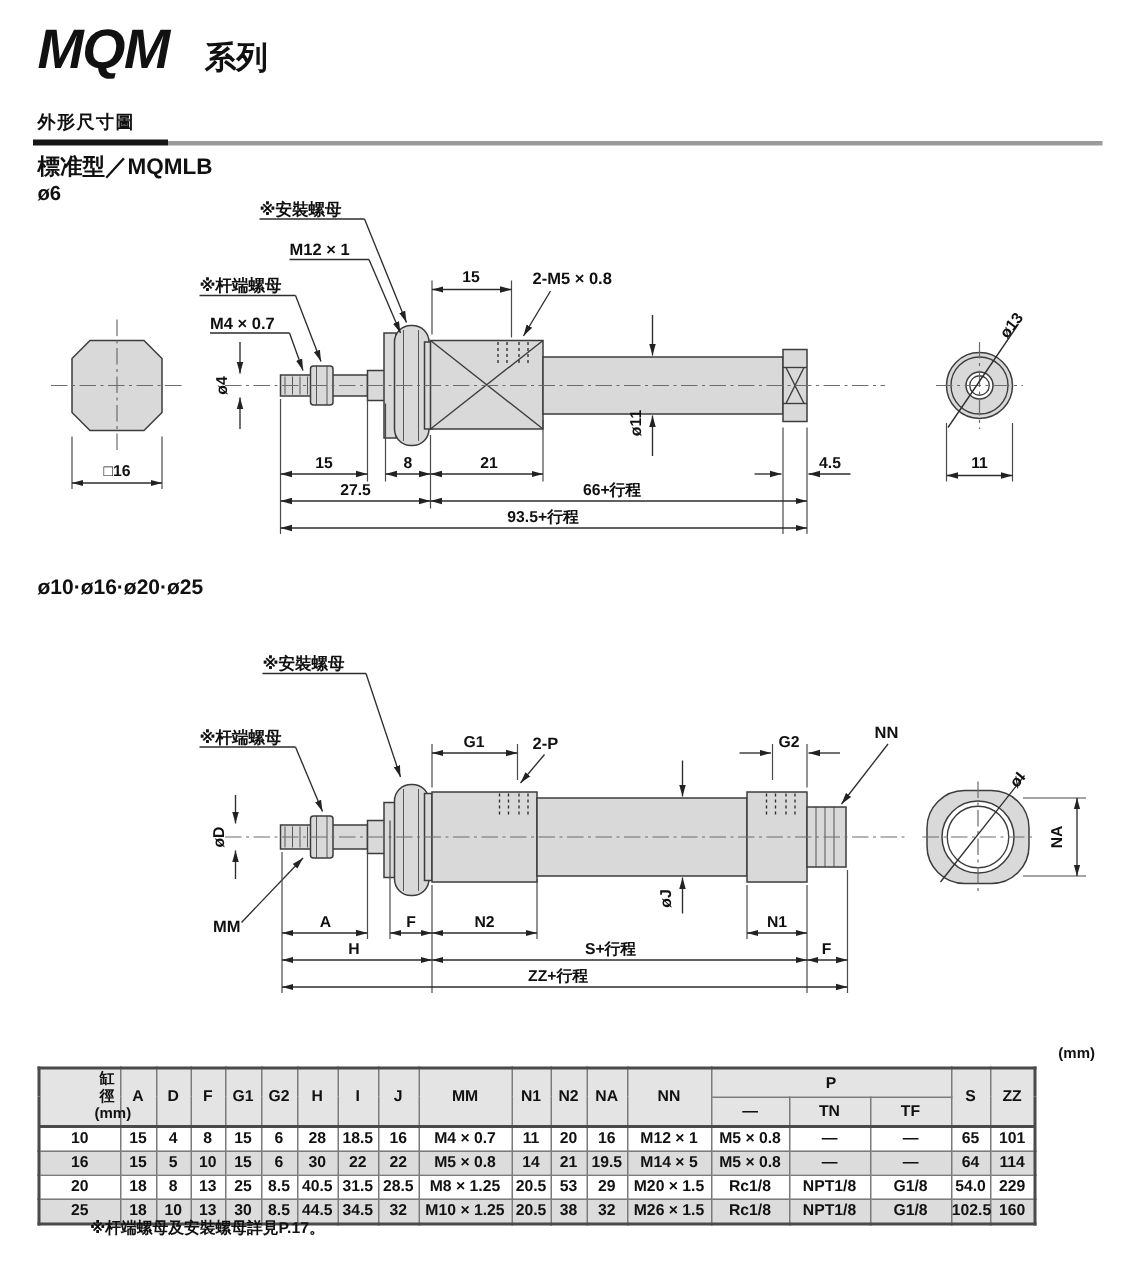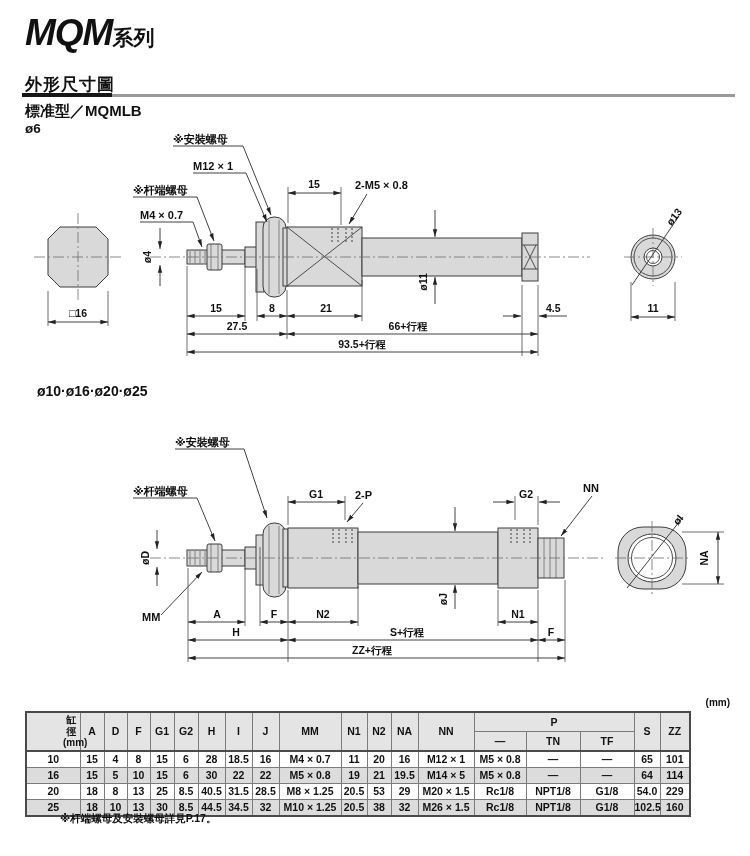--- a/index.html
+++ b/index.html
@@ -1,28 +1,28 @@
 <!DOCTYPE html>
 <html><head>
 <meta charset="utf-8">
 <style>
   html,body{margin:0;padding:0;background:#ffffff;}
   .page{position:relative;width:750px;height:856px;background:#ffffff;overflow:hidden;
         font-family:"Liberation Sans","DejaVu Sans",sans-serif;color:#111;}
   .abs{position:absolute;}
-  .title-row{left:25px;top:12px;display:flex;align-items:baseline;gap:0;}
+  .title-row{left:25px;top:12px;display:flex;align-items:baseline;gap:24px;}
   .title-code{font-style:italic;font-weight:800;font-size:37px;letter-spacing:-1px;}
   .title-cn{font-weight:700;font-size:21px;}
-  .sec-head{left:25px;top:73px;font-weight:700;font-size:17px;letter-spacing:1px;}
+  .sec-head{left:25px;top:73px;font-weight:700;font-size:12px;letter-spacing:1px;}
   .sec-bar{left:22px;top:93px;width:713px;height:4px;display:flex;}
   .sec-bar .b1{width:90px;height:4px;background:#161616;}
   .sec-bar .b2{flex:1;height:3px;margin-top:.5px;background:#9b9b9b;}
   .model-head{left:25px;top:102px;font-weight:700;font-size:15px;}
   .bore6{left:25px;top:121px;font-weight:700;font-size:13.5px;}
-  .boregrp{left:25px;top:383px;font-weight:700;font-size:14px;margin-left:12px;}
+  .boregrp{left:25px;top:383px;font-weight:700;font-size:14px;}
   .unit{right:20px;top:697px;font-weight:700;font-size:10px;}
   .footnote{left:25px;top:812px;font-weight:600;font-size:10.5px;margin-left:35px;}
 
   svg{position:absolute;overflow:visible;}
   .o{fill:#d9d9d9;stroke:#3c3c3c;stroke-width:1;}
   .w{fill:#ffffff;stroke:#3c3c3c;stroke-width:1;}
   .l{fill:none;stroke:#3c3c3c;stroke-width:0.9;}
   .tl{fill:none;stroke:#3c3c3c;stroke-width:0.55;}
   .cl{fill:none;stroke:#6c6c6c;stroke-width:0.8;stroke-dasharray:11 3 2 3;}
   .dim{fill:none;stroke:#2d2d2d;stroke-width:0.9;}
@@ -394,21 +394,21 @@
           <td>16</td>
           <td>15</td>
           <td>5</td>
           <td>10</td>
           <td>15</td>
           <td>6</td>
           <td>30</td>
           <td>22</td>
           <td>22</td>
           <td>M5 × 0.8</td>
-          <td>19</td>
+          <td>14</td>
           <td>21</td>
           <td>19.5</td>
           <td>M14 × 5</td>
           <td>M5 × 0.8</td>
           <td>—</td>
           <td>—</td>
           <td>64</td>
           <td>114</td>
         </tr>
         <tr>

